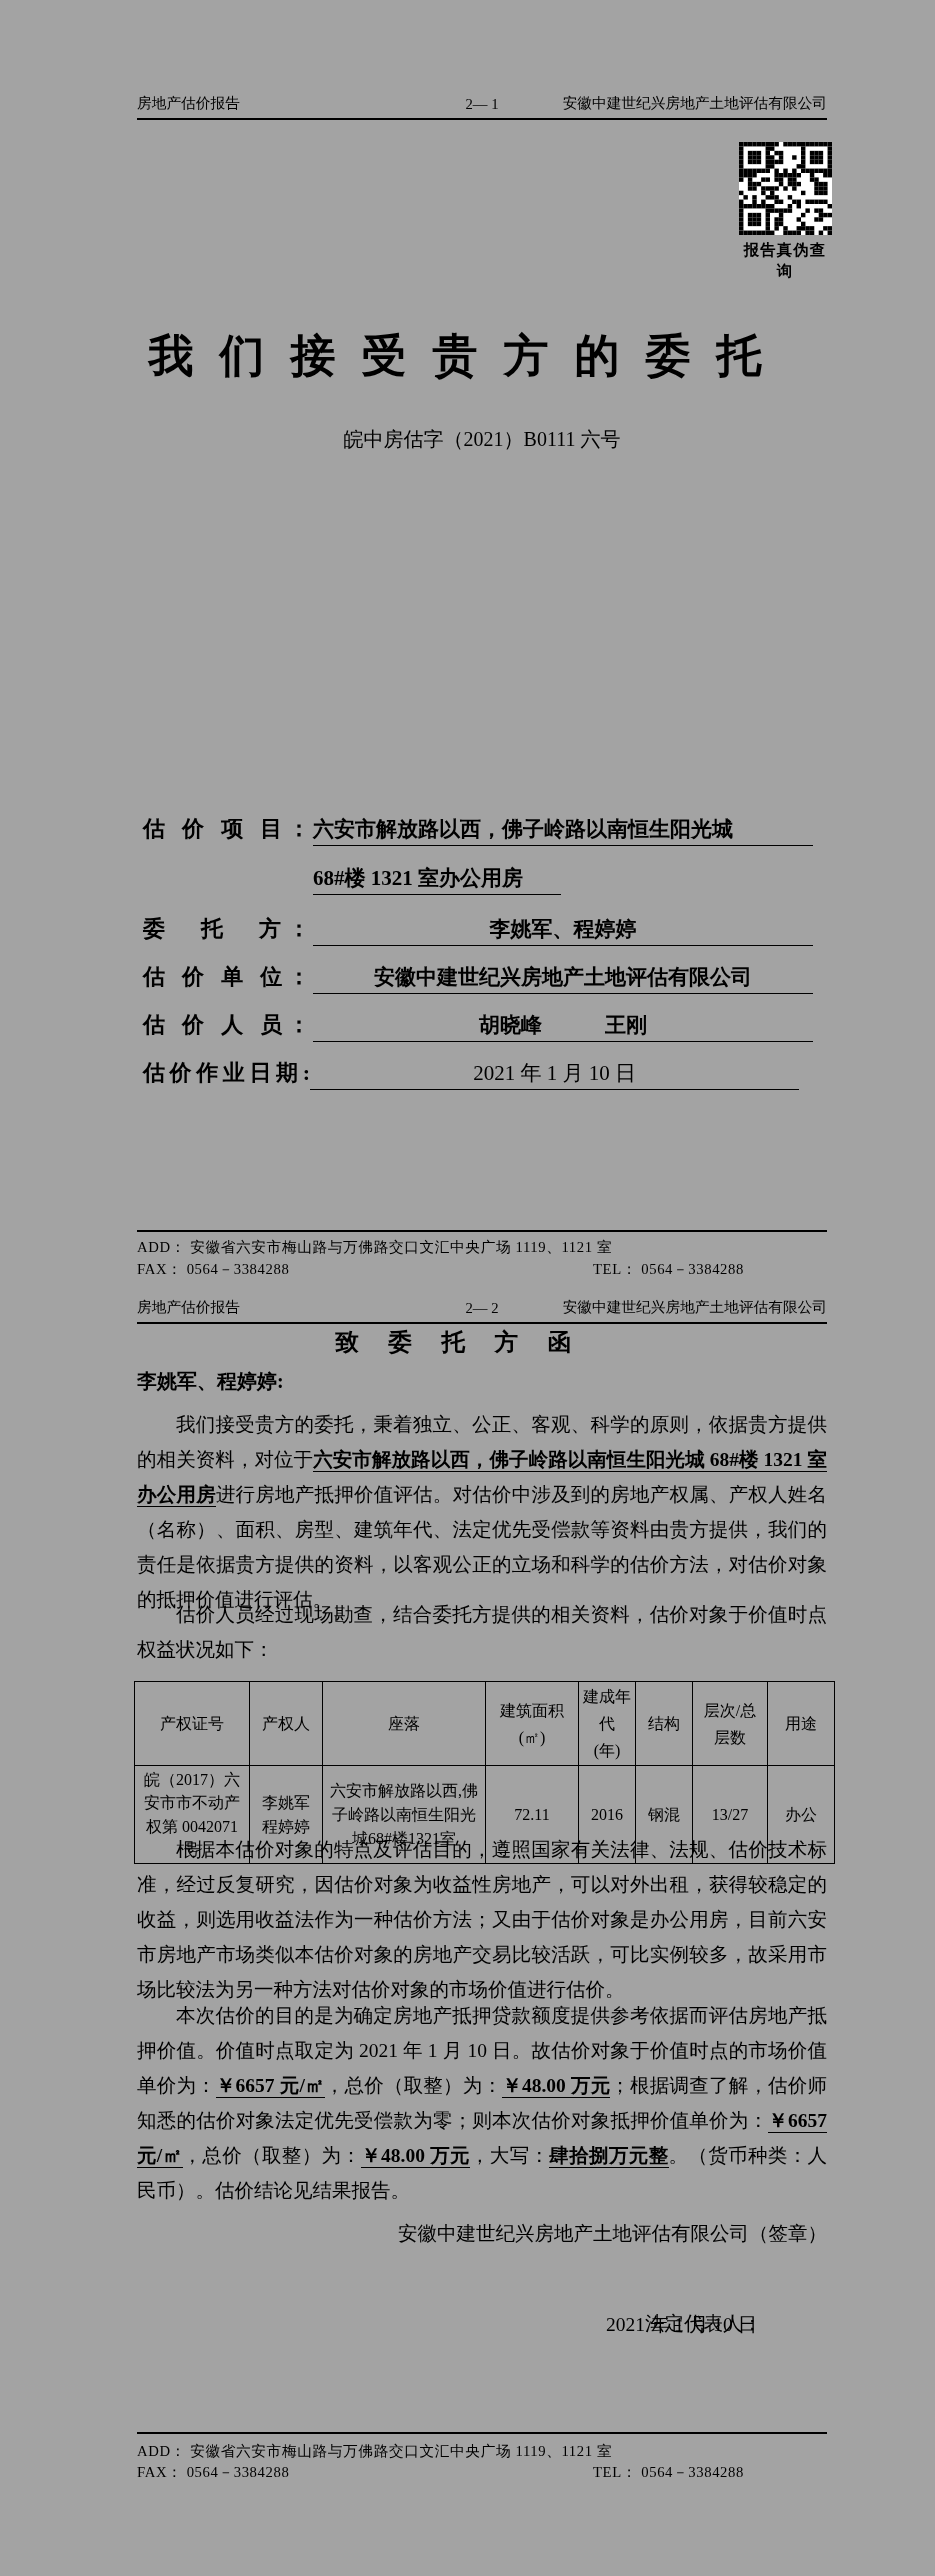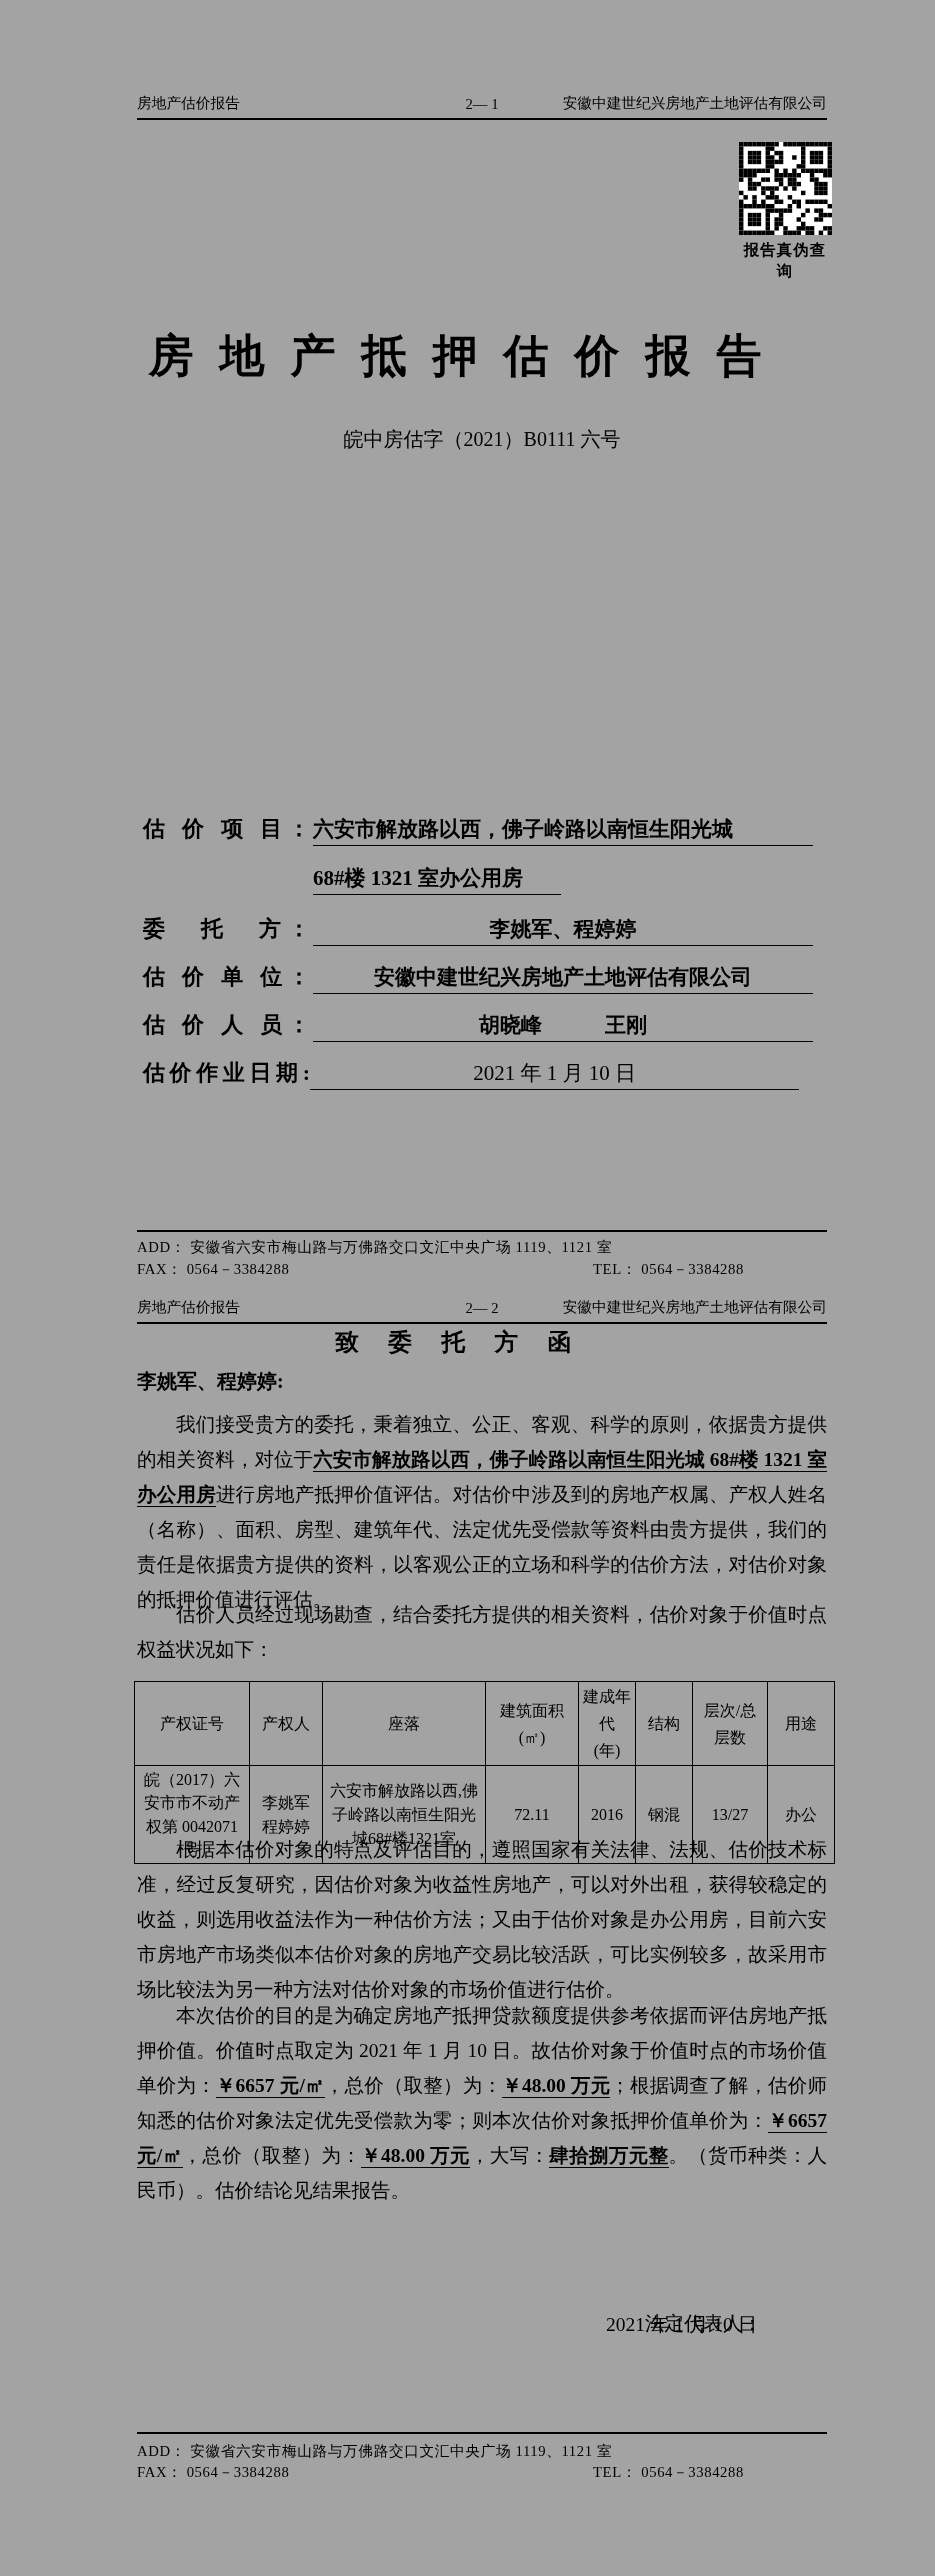--- a/index.html
+++ b/index.html
@@ -298,21 +298,21 @@
             <rect x="97.5" y="150.0" width="7.5" height="7.5"></rect>
             <rect x="112.5" y="150.0" width="7.5" height="7.5"></rect>
             <rect x="120.0" y="150.0" width="7.5" height="7.5"></rect>
             <rect x="135.0" y="150.0" width="7.5" height="7.5"></rect>
             <rect x="150.0" y="150.0" width="7.5" height="7.5"></rect>
           </g>
         </svg></div>
     <div class="qr-caption">报告真伪查询</div>
   </div>
 
-  <div class="main-title">房地产抵押估价报告</div>
+  <div class="main-title">我们接受贵方的委托</div>
   <div class="doc-number">皖中房估字（2021）B0111 六号</div>
 
   <div class="frow" style="top:814px;">
     <span class="flabel">估 价 项 目：</span>
     <span class="fval w-main">六安市解放路以西，佛子岭路以南恒生阳光城</span>
   </div>
   <div class="frow" style="top:863px;left:313px;">
     <span class="fval" style="width:248px;text-align:left;">68#楼 1321 室办公用房</span>
   </div>
   <div class="frow" style="top:914px;">
@@ -384,20 +384,21 @@
       <td>钢混</td>
       <td>13/27</td>
       <td>办公</td>
     </tr>
   </tbody>
     </table>
 
   <div class="para" style="top:1824px;margin-top:8px;"><span>根据本估价对象的特点及评估目的，遵照国家有关法律、法规、估价技术标准，经过反复研究，因估价对象为收益性房地产，可以对外出租，获得较稳定的收益，则选用收益法作为一种估价方法；又由于估价对象是办公用房，目前六安市房地产市场类似本估价对象的房地产交易比较活跃，可比实例较多，故采用市场比较法为另一种方法对估价对象的市场价值进行估价。</span></div>
   <div class="para" style="top:1998px;"><span>本次估价的目的是为确定房地产抵押贷款额度提供参考依据而评估房地产抵押价值。价值时点取定为 2021 年 1 月 10 日。故估价对象于价值时点的市场价值单价为：</span><span class="b u">￥6657 元/㎡</span><span>，总价（取整）为：</span><span class="b u">￥48.00 万元</span><span>；根据调查了解，估价师知悉的估价对象法定优先受偿款为零；则本次估价对象抵押价值单价为：</span><span class="b u">￥6657 元/㎡</span><span>，总价（取整）为：</span><span class="b u">￥48.00 万元</span><span>，大写：</span><span class="b u">肆拾捌万元整</span><span>。（货币种类：人民币）。估价结论见结果报告。</span></div>
 
+  <div class="sig-company">安徽中建世纪兴房地产土地评估有限公司（签章）</div>
   <div class="sig-rep">法定代表人：</div>
   <div class="sig-date">2021 年 1 月 10 日</div>
 
   <div class="frule" style="top:2432px;"></div>
   <div class="fline" style="top:2442px;">ADD： 安徽省六安市梅山路与万佛路交口文汇中央广场 1119、1121 室</div>
   <div class="fline" style="top:2463px;">FAX： 0564－3384288</div>
   <div class="ftel" style="top:2463px;">TEL： 0564－3384288</div>
 
 </div>
 

